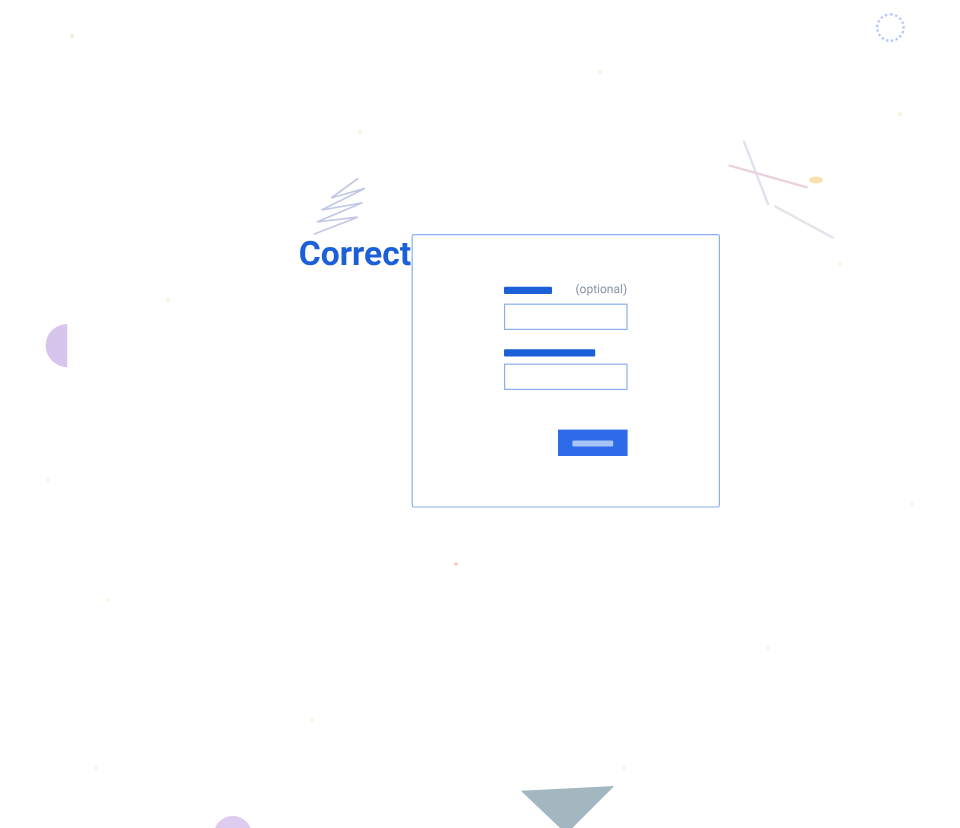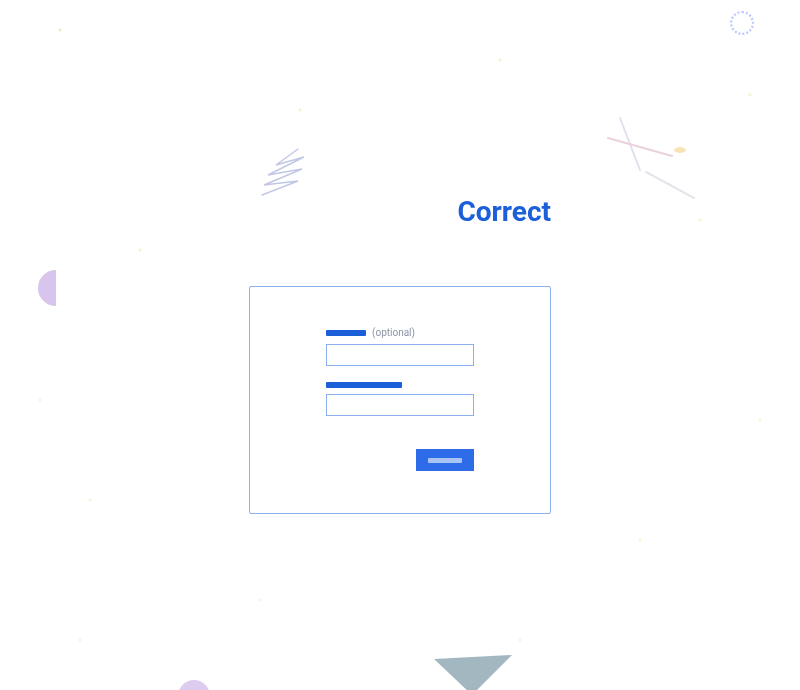--- a/index.html
+++ b/index.html
@@ -99,22 +99,21 @@
     right: 0;
     bottom: 0;
     display: flex;
     justify-content: center;
     gap: 40px;
     padding-top: 195px;
   }
   .col {
     width: 302px;
     display: flex;
-    flex-direction: column;
-    align-items: flex-end;
+    align-items: flex-start;
   }
   .col h2 {
     margin: 0 0 58px 0;
     font-size: 28px;
     font-weight: 700;
     color: #1b5fd9;
   }
 
   .card {
     position: relative;
@@ -127,21 +126,21 @@
     background: #fff;
   }
   .card.incorrect {
     padding: 36px 76px 0 76px;
   }
 
   .field { margin-bottom: 16px; }
   .field-label-row {
     display: flex;
     align-items: center;
-    gap: 6px;
+    gap: 20px;
     margin-bottom: 6px;
   }
   .label-bar {
     height: 6px;
     background: #1b5fd9;
     border-radius: 1px;
   }
   .opt-text {
     font-size: 10px;
     color: #8a95a5;

